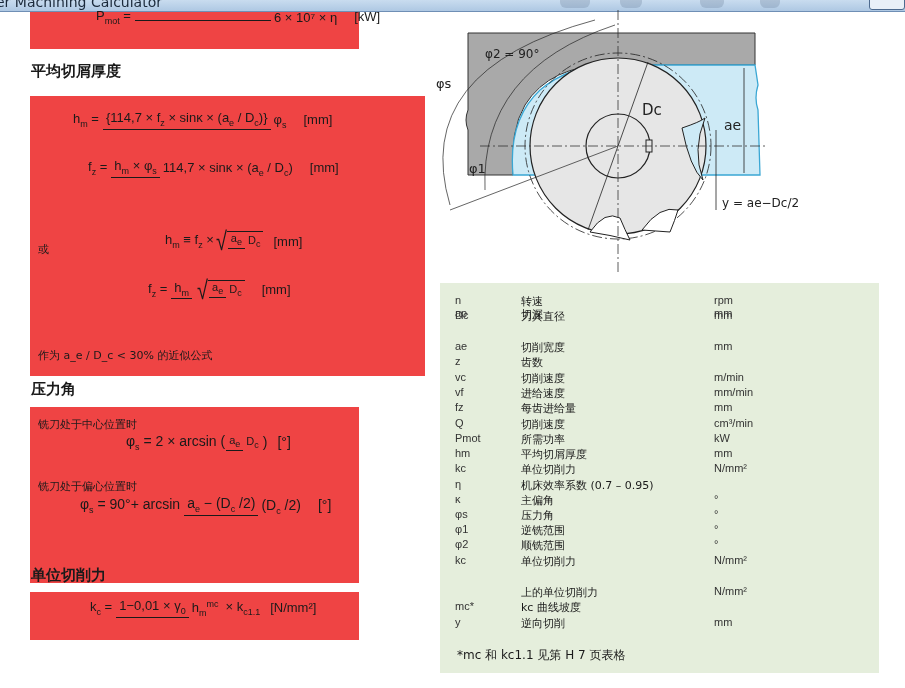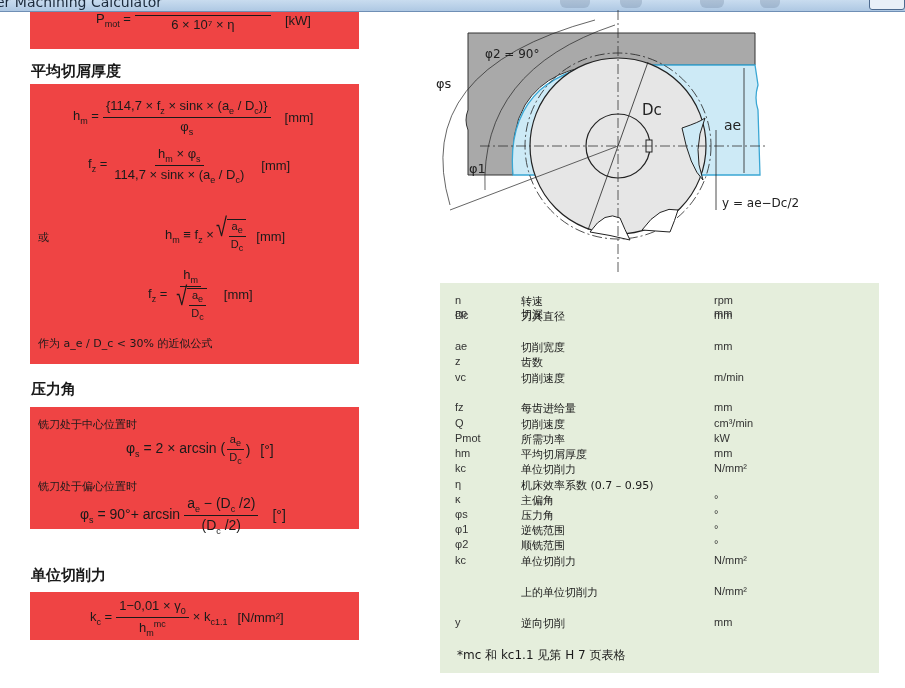--- a/index.html
+++ b/index.html
@@ -32,21 +32,21 @@
     position:absolute; background:#ef4444;
   }
   .heading {
     position:absolute; font-size:15px; font-weight:bold; color:#1a1a1a;
     font-family:"DejaVu Sans", sans-serif;
   }
   .formula {
     position:absolute; font-size:13px; white-space:nowrap;
     display:flex; align-items:center;
   }
-  .frac { display:inline-flex; flex-direction:column; align-items:center; margin:0 4px; vertical-align:middle; }
+  .frac { display:inline-flex; align-items:center; margin:0 4px; vertical-align:middle; }
   .frac .num { padding:0 3px 1px; border-bottom:1px solid #1a1a1a; }
   .frac .den { padding:1px 3px 0; }
   .frac.small { font-size:11px; }
   sub, sup { font-size:9px; }
   .unit { margin-left:10px; }
   .sqrt { display:inline-flex; align-items:stretch; margin-left:2px; }
   .sqrt .rad { font-size:20px; line-height:1; transform:scaleY(1.3); }
   .sqrt .under { border-top:1px solid #1a1a1a; padding-left:1px; }
   .note { position:absolute; font-size:11px; font-family:"DejaVu Sans", sans-serif; }
   .table-panel { position:absolute; left:440px; top:283px; width:439px; height:390px; background:#e5eedc; }
@@ -74,21 +74,21 @@
     <span>P<sub>mot</sub> =</span>
     <span class="frac">
         <span class="num" style="height:6px;overflow:hidden;width:130px;"></span>
         <span class="den">6 × 10⁷ × η</span>
       </span>
     <span class="unit">[kW]</span>
   </div>
 </div>
 
 <div class="heading" style="left:31px;top:62px;">平均切屑厚度</div>
-<div class="panel" style="left:30px;top:84px;width:329px;height:280px;">
+<div class="panel" style="left:30px;top:96px;width:395px;height:280px;">
   <div class="formula" style="left:43px;top:14px;">
     <span>h<sub>m</sub> =</span>
     <span class="frac">
         <span class="num">{114,7 × f<sub>z</sub> × sinκ × (a<sub>e</sub> / D<sub>c</sub>)}</span>
         <span class="den">φ<sub>s</sub></span>
       </span>
     <span class="unit">[mm]</span>
   </div>
   <div class="formula" style="left:58px;top:62px;">
     <span>f<sub>z</sub> =</span>
@@ -121,21 +121,21 @@
                 <span class="den">D<sub>c</sub></span>
               </span></span>
           </span></span>
       </span>
     <span class="unit">[mm]</span>
   </div>
   <div class="note" style="left:8px;top:252px;">作为 a_e / D_c &lt; 30% 的近似公式</div>
 </div>
 
 <div class="heading" style="left:31px;top:380px;">压力角</div>
-<div class="panel" style="left:30px;top:407px;width:329px;height:122px;">
+<div class="panel" style="left:30px;top:407px;width:329px;height:176px;">
   <div class="note" style="left:8px;top:10px;">铣刀处于中心位置时</div>
   <div class="formula" style="left:96px;top:26px;font-size:14px;">
     <span>φ<sub>s</sub> = 2 × arcsin (</span>
     <span class="frac small" style="margin:0 1px;">
         <span class="num">a<sub>e</sub></span>
         <span class="den">D<sub>c</sub></span>
       </span>
     <span>)</span>
     <span class="unit">[°]</span>
   </div>
@@ -224,20 +224,25 @@
   <div class="trow" style="top:72px;">
       <span class="sym">z</span>
       <span class="desc">齿数</span>
       <span class="unitc"></span>
     </div>
   <div class="trow" style="top:88px;">
       <span class="sym">vc</span>
       <span class="desc">切削速度</span>
       <span class="unitc">m/min</span>
     </div>
+  <div class="trow" style="top:103px;">
+      <span class="sym">vf</span>
+      <span class="desc">进给速度</span>
+      <span class="unitc">mm/min</span>
+    </div>
   <div class="trow" style="top:118px;">
       <span class="sym">fz</span>
       <span class="desc">每齿进给量</span>
       <span class="unitc">mm</span>
     </div>
   <div class="trow" style="top:134px;">
       <span class="sym">Q</span>
       <span class="desc">切削速度</span>
       <span class="unitc">cm³/min</span>
     </div>
@@ -284,19 +289,24 @@
   <div class="trow" style="top:271px;">
       <span class="sym">kc</span>
       <span class="desc">单位切削力</span>
       <span class="unitc">N/mm²</span>
     </div>
   <div class="trow" style="top:302px;">
       <span class="sym"></span>
       <span class="desc">上的单位切削力</span>
       <span class="unitc">N/mm²</span>
     </div>
+  <div class="trow" style="top:317px;">
+      <span class="sym">mc*</span>
+      <span class="desc">kc 曲线坡度</span>
+      <span class="unitc"></span>
+    </div>
   <div class="trow" style="top:333px;">
       <span class="sym">y</span>
       <span class="desc">逆向切削</span>
       <span class="unitc">mm</span>
     </div>
   <div class="footnote">*mc 和 kc1.1 见第 H 7 页表格</div>
 </div>
 
 </body></html>

